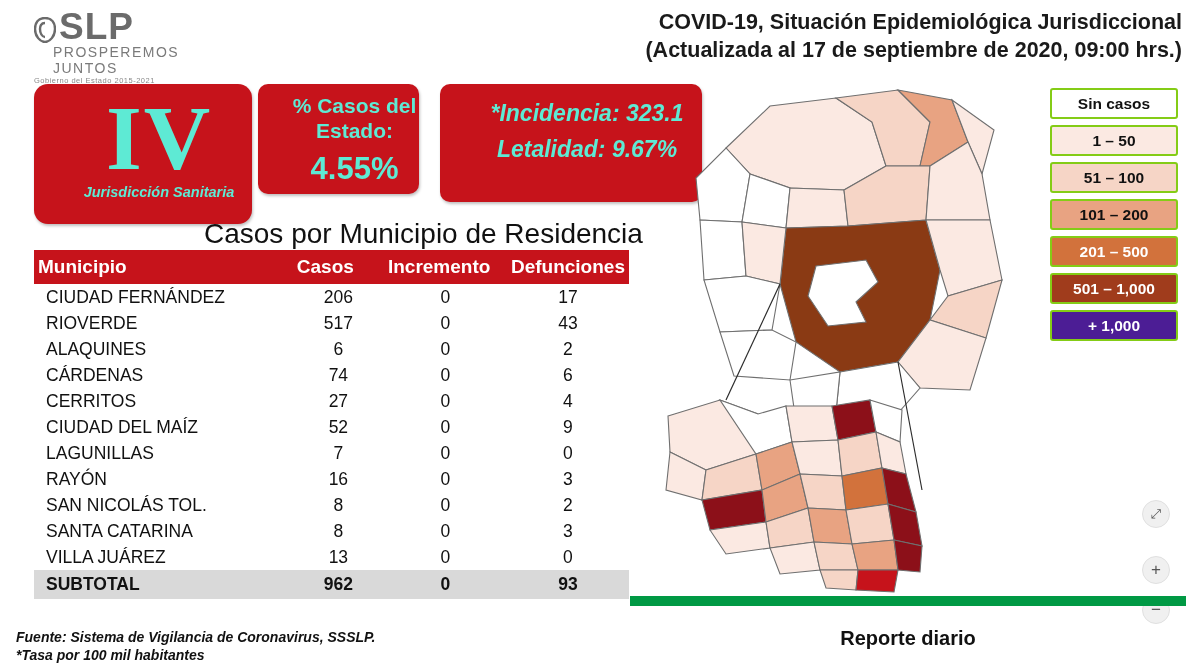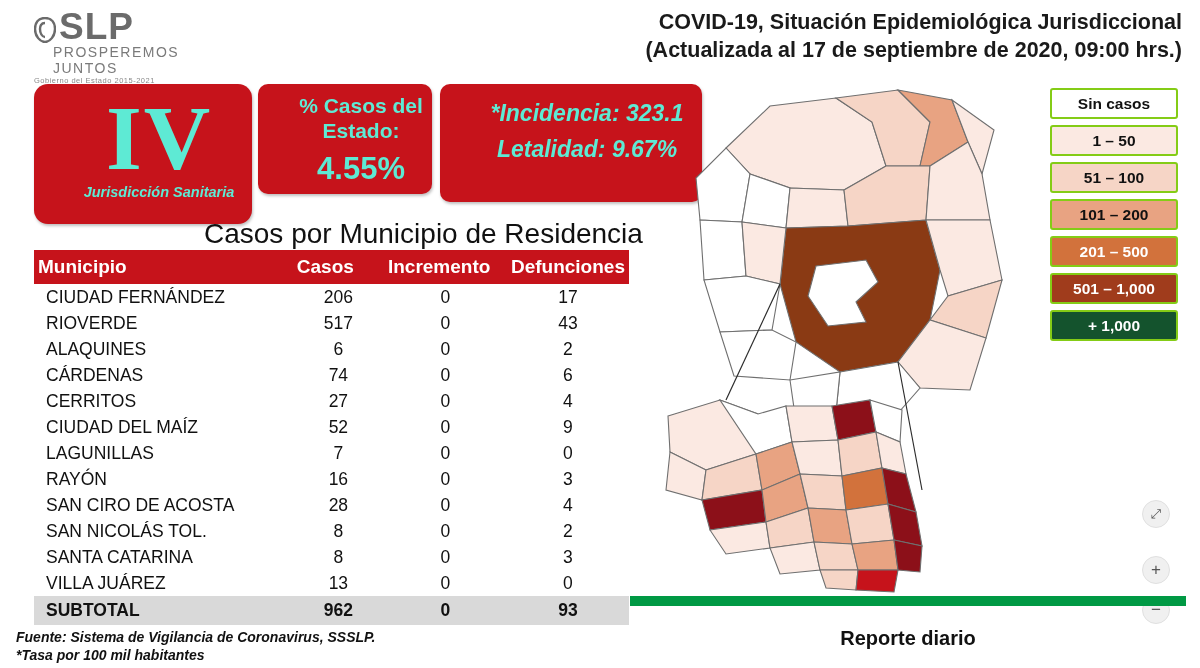--- a/index.html
+++ b/index.html
@@ -66,21 +66,21 @@
   .badge-roman .roman {
     font-family: "Liberation Serif", serif;
     font-size: 92px; font-weight: bold; line-height: 108px;
     letter-spacing: 2px;
   }
   .badge-roman .jur {
     font-size: 14.5px; font-style: italic; font-weight: bold;
     margin-top: -8px;
   }
   .badge-pct {
-    left: 258px; top: 84px; width: 174px; height: 110px;
+    left: 258px; top: 84px; width: 161px; height: 110px;
     padding-top: 9px;
   }
   .badge-pct .lbl { font-size: 21px; font-weight: bold; line-height: 25px; }
   .badge-pct .val { font-size: 31px; font-weight: bold; margin-top: 8px; }
   .badge-inc {
     left: 440px; top: 84px; width: 262px; height: 118px;
     padding-top: 14px;
   }
   .badge-inc .l1 { font-size: 23px; font-weight: bold; font-style: italic; line-height: 30px; }
   .badge-inc .l2 { font-size: 23px; font-weight: bold; font-style: italic; line-height: 30px; margin-top: 6px; }
@@ -277,26 +277,20 @@
           <td class="mun">LAGUNILLAS</td>
           <td>7</td>
           <td>0</td>
           <td>0</td>
         </tr>
         <tr>
           <td class="mun">RAYÓN</td>
           <td>16</td>
           <td>0</td>
           <td>3</td>
-        </tr>
-        <tr>
-          <td class="mun">SAN CIRO DE ACOSTA</td>
-          <td>28</td>
-          <td>0</td>
-          <td>4</td>
         </tr>
         <tr>
           <td class="mun">SAN NICOLÁS TOL.</td>
           <td>8</td>
           <td>0</td>
           <td>2</td>
         </tr>
         <tr>
           <td class="mun">SANTA CATARINA</td>
           <td>8</td>
@@ -399,21 +393,21 @@
     </div>
     <div class="legend-item" style="background:#e8a382">
       <span>101 – 200</span>
     </div>
     <div class="legend-item" style="background:#d2723c;color:#ffffff">
       <span>201 – 500</span>
     </div>
     <div class="legend-item" style="background:#a03c1c;color:#ffffff">
       <span>501 – 1,000</span>
     </div>
-    <div class="legend-item" style="background:#14532d;color:#ffffff">
+    <div class="legend-item" style="background:#4c1d95;color:#ffffff">
       <span>+ 1,000</span>
     </div>
   </div>
 
   <div class="map-ctrl ctrl-expand">
     <span>⤢</span>
   </div>
   <div class="map-ctrl ctrl-plus">
     <span>+</span>
   </div>

